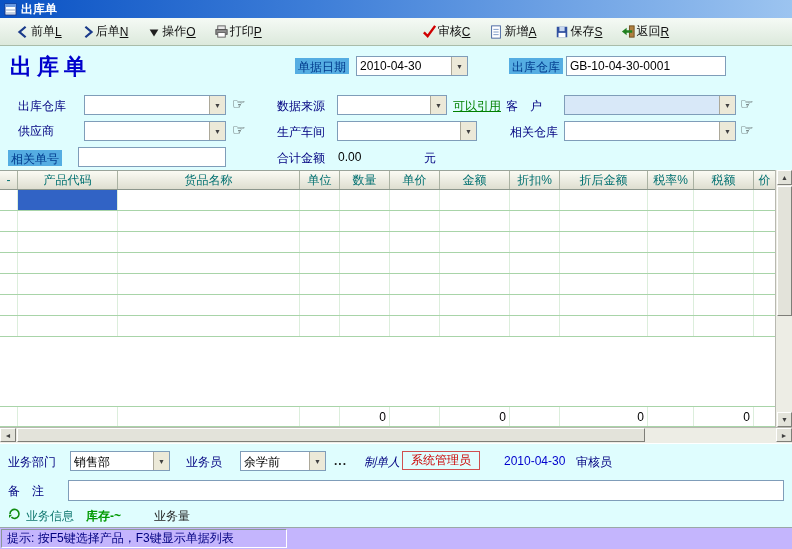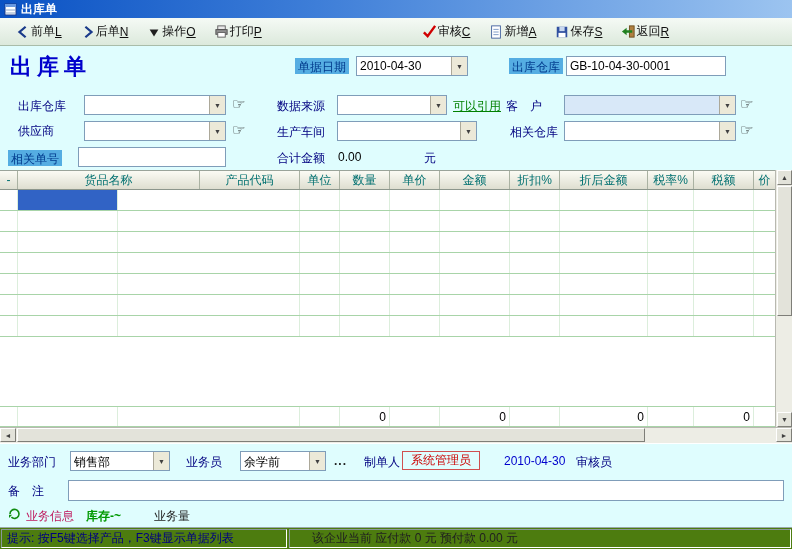--- a/index.html
+++ b/index.html
@@ -63,21 +63,21 @@
 
   
   .footer { flex:0 0 84px; position:relative; background:#DFFDFE; border-top:1px solid #FFFFFF; }
   .maker-box { position:absolute; height:19px; border:1px solid #D05050; color:#CC0000; display:flex; align-items:center; justify-content:center; padding:0 8px; }
   .maker-date { position:absolute; color:#0000CC; }
   .more-btn { position:absolute; color:#202020; font-weight:bold; letter-spacing:1px; }
   .info-icon { position:absolute; width:13px; height:13px; }
   .stock-green { position:absolute; color:#009900; font-weight:bold; }
 
   
-  .statusbar { flex:0 0 22px; background:#4d7c0f; display:flex; border-top:1px solid #9AA8A8; }
+  .statusbar { flex:0 0 22px; background:#c4b5fd; display:flex; border-top:1px solid #9AA8A8; }
   .spanel { border:1px solid; border-color:#8A9898 #FFFFFF #FFFFFF #8A9898; margin:1px; display:flex; align-items:center; padding:0 5px; overflow:hidden; white-space:nowrap; }
   .spanel.left { width:286px; color:#000080; }
   .spanel.right { flex:1; color:#202020; padding-left:22px; }
 </style>
 </head>
 <body>
 
 <div class="window">
 
   <div class="titlebar">
@@ -234,22 +234,22 @@
 
     <span class="flabel" style="left:277px; top:104px;">合计金额</span>
     <span class="plainval" style="left:338px; top:104px;">0.00</span>
     <span class="flabel" style="left:424px; top:104px;">元</span>
   </div>
 
   <div class="grid-region">
     <div class="grid-wrap">
       <div class="grid-header">
         <span class="gh-cell c0">-</span>
+        <span class="gh-cell c1">产品代码</span>
         <span class="gh-cell c2">货品名称</span>
-        <span class="gh-cell c1">产品代码</span>
         <span class="gh-cell c3">单位</span>
         <span class="gh-cell c4">数量</span>
         <span class="gh-cell c5">单价</span>
         <span class="gh-cell c6">金额</span>
         <span class="gh-cell c7">折扣%</span>
         <span class="gh-cell c8">折后金额</span>
         <span class="gh-cell c9">税率%</span>
         <span class="gh-cell c10">税额</span>
         <span class="gh-cell c11">价</span>
       </div>
@@ -389,43 +389,40 @@
       <span class="cbtn">▼</span>
     </div>
 
     <span class="flabel" style="left:186px; top:10px;">业务员</span>
     <div class="combo" style="left:240px; top:7px; width:86px;">
       <span class="ctext">余学前</span>
       <span class="cbtn">▼</span>
     </div>
     <span class="more-btn" style="left:334px; top:10px;">...</span>
 
-    <span class="flabel" style="left:364px; top:10px;">制单人</span>
+    <span class="flabel" style="left:364px; top:10px;font-style:italic;">制单人</span>
     <div class="maker-box" style="left:402px; top:7px;align-items:center;">
       <span>系统管理员</span>
     </div>
     <span class="maker-date" style="left:504px; top:10px;">2010-04-30</span>
     <span class="flabel" style="left:576px; top:10px;">审核员</span>
 
     <span class="flabel" style="left:8px; top:39px;">备　注</span>
     <input class="tinput" style="left: 68px; top: 36px; width: 716px; height: 21px;" value="">
 
     <span class="info-icon" style="left:8px; top:64px;">
       <svg width="13" height="13" viewBox="0 0 13 13">
           <path d="M2 6 a4.5 4.5 0 1 1 1.4 3.2" stroke="#108C10" stroke-width="1.6" fill="none"></path>
           <path d="M1 10 v-3.2 h3.2 z" fill="#108C10"></path>
         </svg>
     </span>
-    <span class="flabel" style="left:26px; top:64px; color:#be185d;">业务信息</span>
+    <span class="flabel" style="left:26px; top:64px; color:#0f766e;">业务信息</span>
     <span class="stock-green" style="left:86px; top:64px;">库存-~</span>
     <span class="flabel" style="left:154px; top:64px; color:#202020;">业务量</span>
   </div>
 
   <div class="statusbar">
     <div class="spanel left">
       <span>提示: 按F5键选择产品，F3键显示单据列表</span>
     </div>
-    <div class="spanel right">
-      <span>该企业当前 应付款 0 元 预付款 0.00 元</span>
-    </div>
   </div>
 
 </div>
 
 </body></html>

